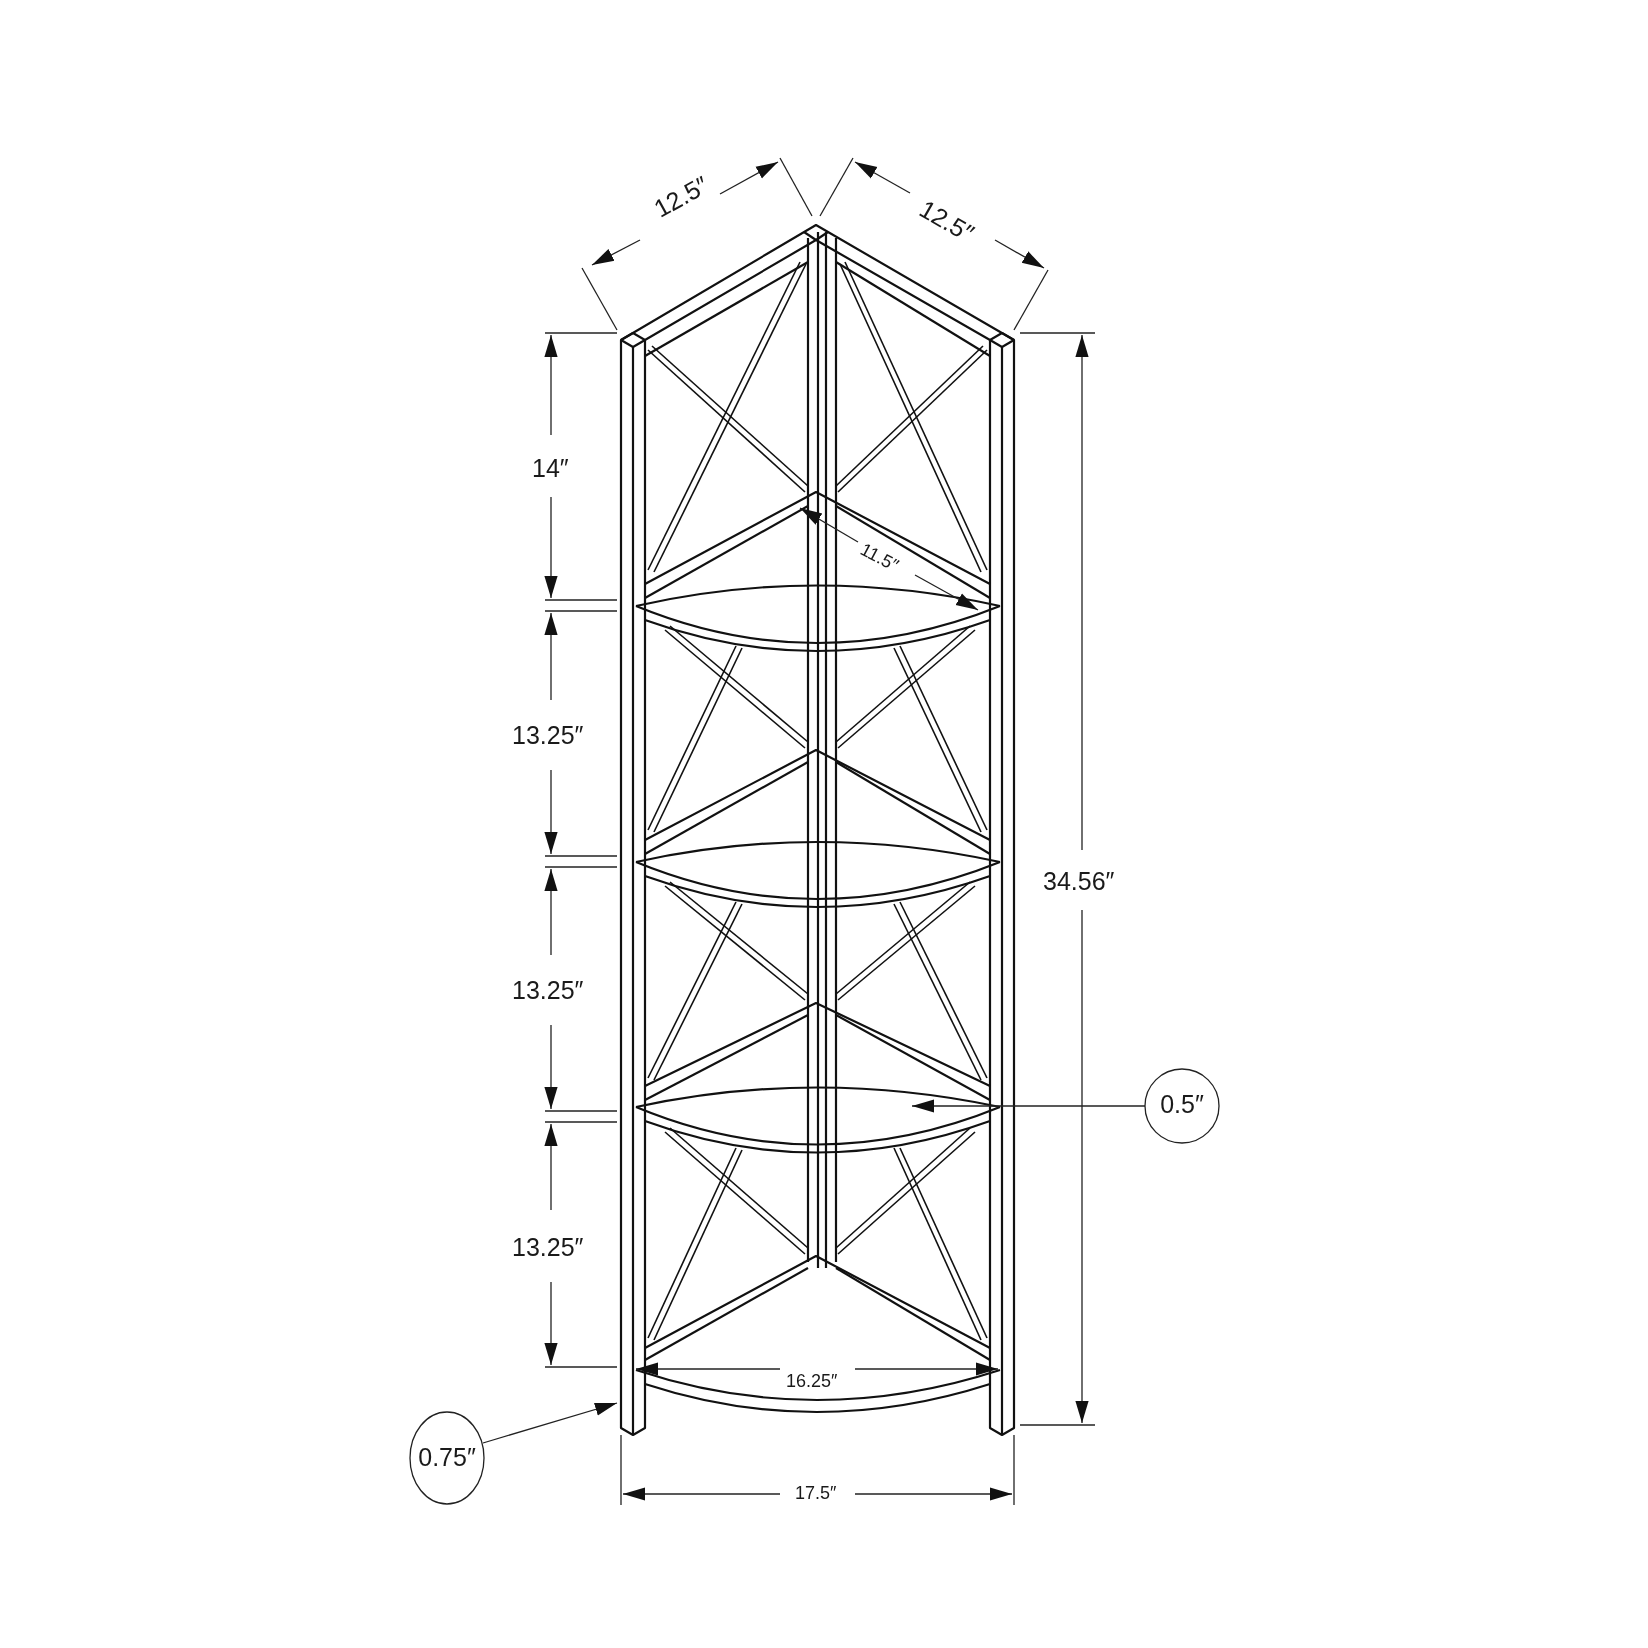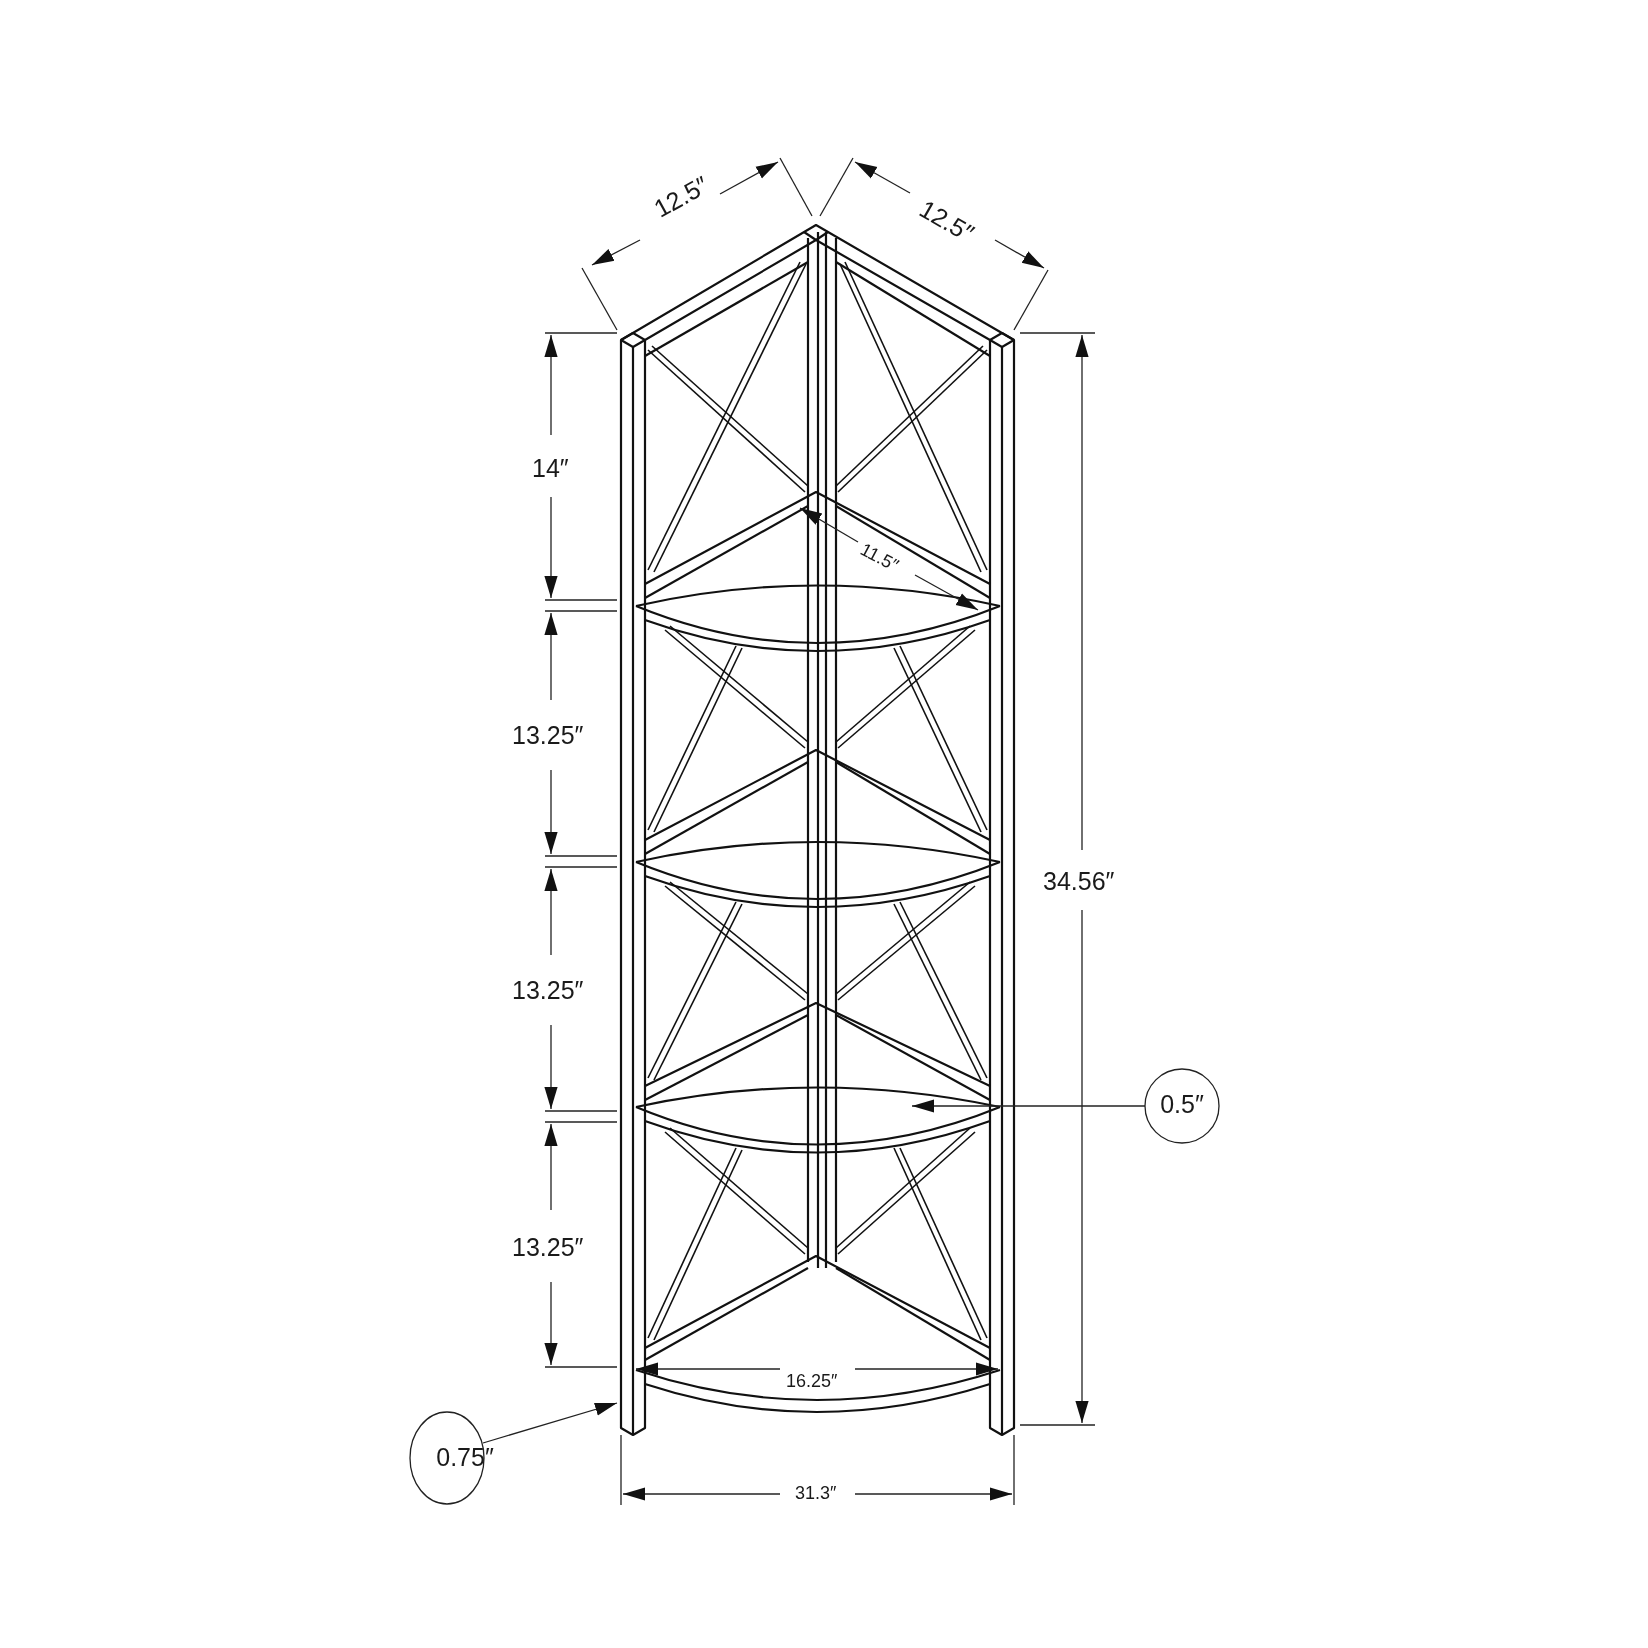--- a/index.html
+++ b/index.html
@@ -198,17 +198,17 @@
   <div class="lbl big" style="left:512px; top:723px;">13.25″</div>
   <div class="lbl big" style="left:512px; top:978px;">13.25″</div>
   <div class="lbl big" style="left:512px; top:1235px;">13.25″</div>
 
   <div class="lbl big" style="left:1043px; top:869px;">34.56″</div>
 
   <div class="lbl big dim-callout" style="left:1145px; top:1092px; width:74px;">0.5″</div>
 
   <div class="lbl small" style="left:786px; top:1360px;margin-top:12px;">16.25″</div>
 
-  <div class="lbl big dim-callout" style="left:410px; top:1445px; width:74px;padding-left:18px;">0.75″</div>
-
-  <div class="lbl small" style="left:795px; top:1484px;">31.3″</div>
+  <div class="lbl big dim-callout" style="left:410px; top:1445px; width:74px;">0.75″</div>
+
+  <div class="lbl small" style="left:795px; top:1484px;">17.5″</div>
 
 </div>
 
 </body></html>

